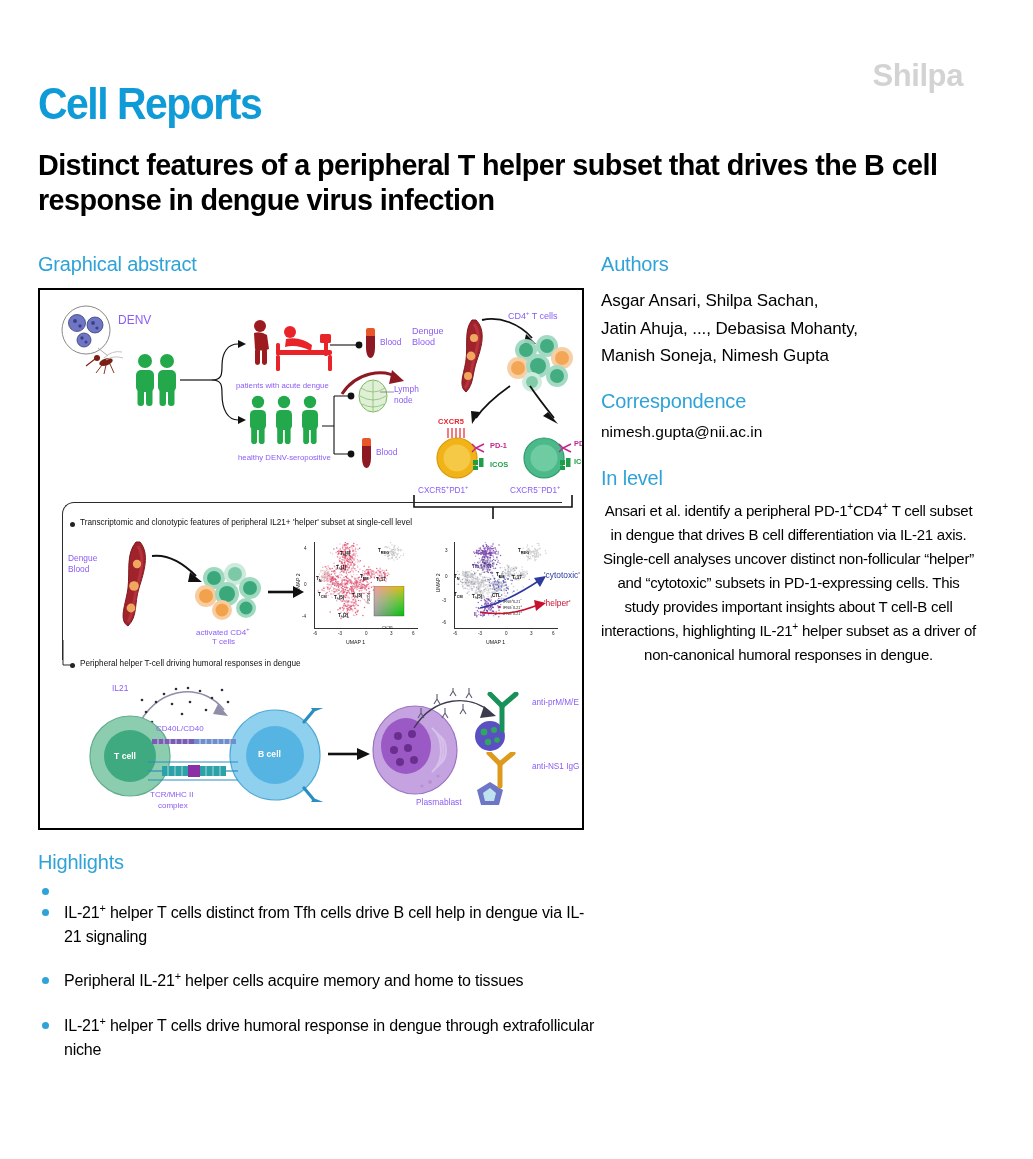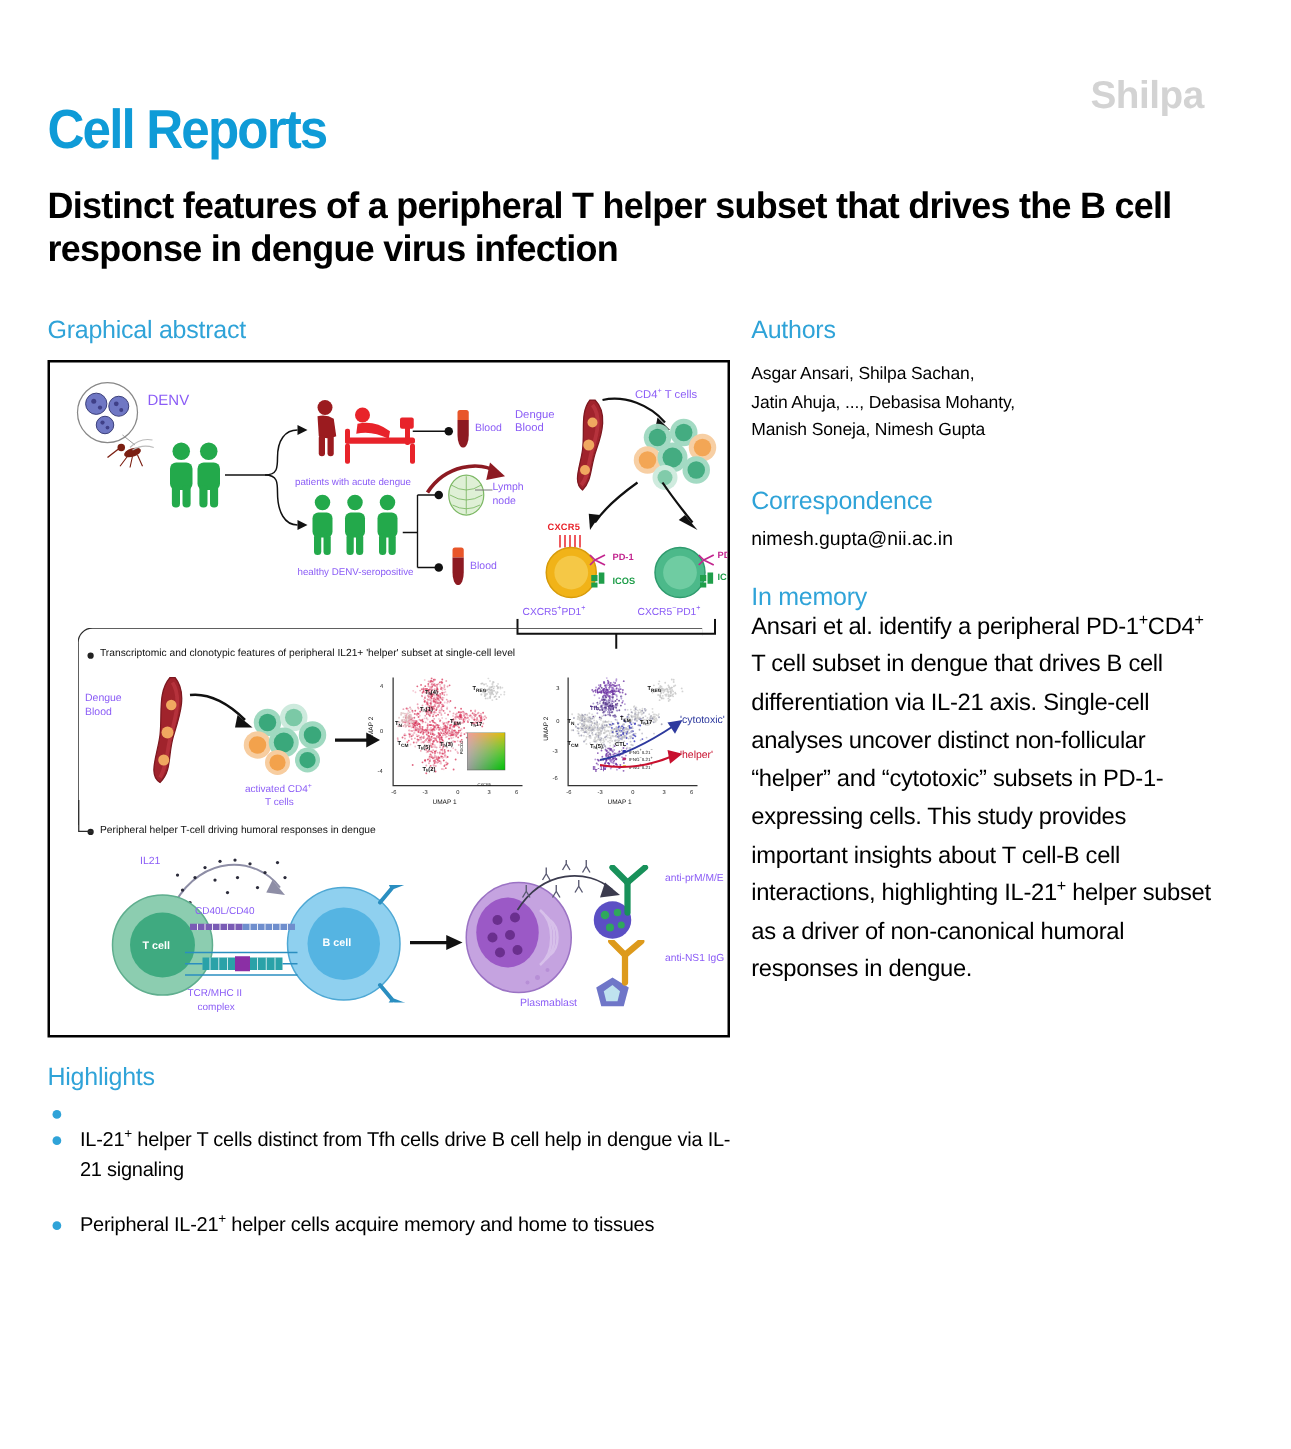--- a/index.html
+++ b/index.html
@@ -41,30 +41,30 @@
   }
   #ga-head{ position:absolute; left:38px; top:253px; }
   #auth-head{ position:absolute; left:601px; top:253px; }
   #corr-head{ position:absolute; left:601px; top:390px; }
   #brief-head{ position:absolute; left:601px; top:467px; }
   #hl-head{ position:absolute; left:38px; top:851px; }
 
   
   .authors{
     position:absolute; left:601px; top:287px; width:380px;
-    font-size:14px; line-height:1.62; letter-spacing:-0.1px;
+    font-size:17px; line-height:1.62; letter-spacing:-0.1px;
   }
   .corr{
     position:absolute; left:601px; top:420px; width:380px;
     font-size:15.5px; line-height:1.5;
   }
   .inbrief{
-    position:absolute; left:601px; top:487px; width:375px;
-    font-size:19px; line-height:1.605; letter-spacing:-0.25px;
-    text-align:left;
+    position:absolute; left:601px; top:499px; width:375px;
+    font-size:15px; line-height:1.605; letter-spacing:-0.25px;
+    text-align:center;
   }
   .inbrief sup{ font-size:0.68em; vertical-align:super; line-height:0; }
 
   
   .highlights{
     position:absolute; left:38px; top:880px; width:560px;
   }
   .hl-item{
     position:relative; padding-left:26px; margin-bottom:21px;
     font-size:16px; line-height:1.48; letter-spacing:-0.2px;
@@ -123,37 +123,38 @@
 
 <div class="page">
 
   <div class="article-tag">Shilpa</div>
   <div class="journal-logo">Cell Reports</div>
   <div class="paper-title">Distinct features of a peripheral T helper subset that drives the B cell response in dengue virus infection</div>
 
   <div class="sec-head" id="ga-head">Graphical abstract</div>
   <div class="sec-head" id="auth-head">Authors</div>
   <div class="sec-head" id="corr-head">Correspondence</div>
-  <div class="sec-head" id="brief-head">In memory</div>
+  <div class="sec-head" id="brief-head">In level</div>
   <div class="sec-head" id="hl-head">Highlights</div>
 
   <div class="authors">
     <div>Asgar Ansari, Shilpa Sachan,</div>
     <div>Jatin Ahuja, ..., Debasisa Mohanty,</div>
     <div>Manish Soneja, Nimesh Gupta</div>
   </div>
 
   <div class="corr">nimesh.gupta@nii.ac.in</div>
 
   <div class="inbrief"><span id="inbrief-slot">Ansari et al. identify a peripheral PD-1<sup>+</sup>CD4<sup>+</sup> T cell subset in dengue that drives B cell differentiation via IL-21 axis. Single-cell analyses uncover distinct non-follicular “helper” and “cytotoxic” subsets in PD-1-expressing cells. This study provides important insights about T cell-B cell interactions, highlighting IL-21<sup>+</sup> helper subset as a driver of non-canonical humoral responses in dengue.</span></div>
 
   <div class="highlights" id="highlights-list">
       <div class="hl-item"><span class="bullet"></span></div>
       <div class="hl-item"><span class="bullet"></span><span>IL-21<sup>+</sup> helper T cells distinct from Tfh cells drive B cell help in dengue via IL-21 signaling</span></div>
       <div class="hl-item"><span class="bullet"></span><span>Peripheral IL-21<sup>+</sup> helper cells acquire memory and home to tissues</span></div>
+      <div class="hl-item"><span class="bullet"></span><span>IL-21<sup>+</sup> helper T cells drive humoral response in dengue through extrafollicular niche</span></div>
     </div>
 
   <div class="figure">
   <div class="fig-inner">
 
     <svg style="position:absolute;left:18px;top:14px;width:56px;height:56px;">
       <circle cx="28" cy="26" r="24" fill="#ffffff" stroke="#888" stroke-width="1"></circle>
       <circle cx="19" cy="19" r="8.5" fill="#6f77c4" stroke="#3b3f7a" stroke-width="0.8"></circle>
       <circle cx="37" cy="21" r="8" fill="#6f77c4" stroke="#3b3f7a" stroke-width="0.8"></circle>
       <circle cx="26" cy="36" r="7" fill="#6f77c4" stroke="#3b3f7a" stroke-width="0.8"></circle>

